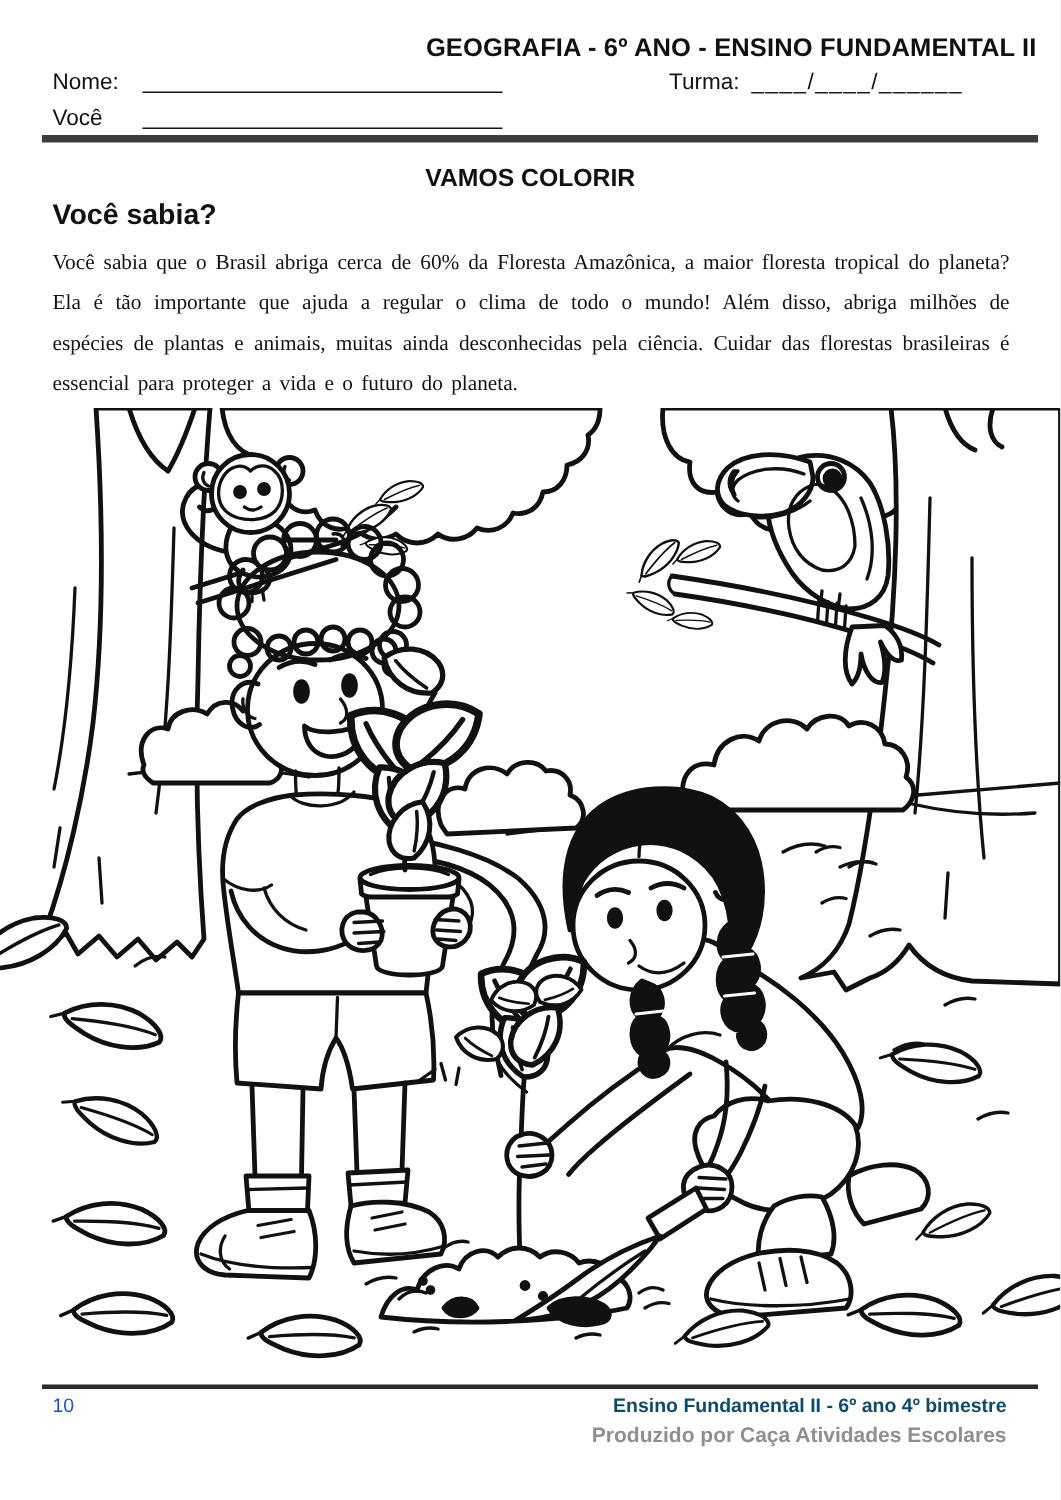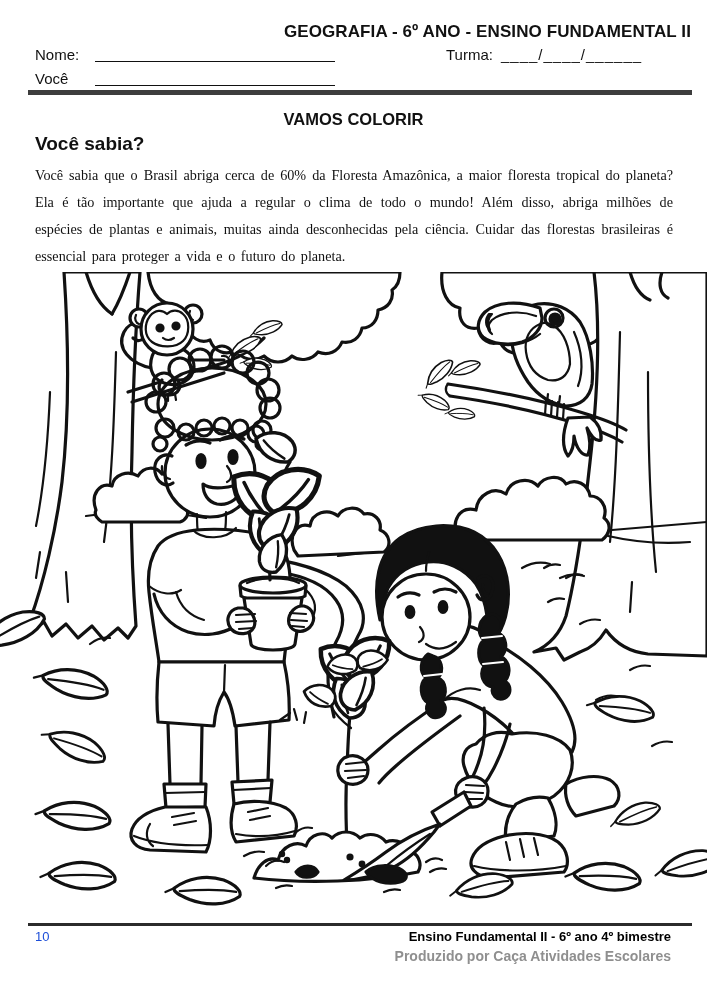--- a/index.html
+++ b/index.html
@@ -21,21 +21,21 @@
   .sabia{position:absolute;top:133px;left:35px;font-size:19px;font-weight:bold;}
   .para{position:absolute;top:162px;left:35px;right:34px;margin:0;font-size:14.2px;line-height:27px;
         text-align:justify;word-spacing:2px;font-family:Liberation Serif, serif;}
   .art{position:absolute;top:272px;left:0;}
   .art path,.art ellipse,.art circle{stroke:#111;stroke-width:3.2;fill:none;stroke-linecap:round;stroke-linejoin:round;}
   .art .f{fill:#ffffff;}
   .art .k{fill:#111;stroke:#111;}
   .art .t{stroke-width:2.2;}
   .art .w{stroke:#fff;stroke-width:2;}
   .pagenum{position:absolute;top:929px;left:35px;font-size:13px;font-weight:normal;color:#1d4ed8;}
-  .edition{position:absolute;top:929px;right:36px;font-size:13px;font-weight:bold;color:#000000;}
+  .edition{position:absolute;top:929px;right:36px;font-size:13px;font-weight:bold;color:#0c4a6e;}
   .credit{position:absolute;top:948px;right:36px;font-size:14px;font-weight:bold;color:#8f8f8f;}
 </style>
 </head>
 <body>
 
 <div class="page">
 
   <div class="hdr-title">GEOGRAFIA - 6º ANO - ENSINO FUNDAMENTAL II</div>
 
   <div class="frow" style="top:46px;left:35px;">

